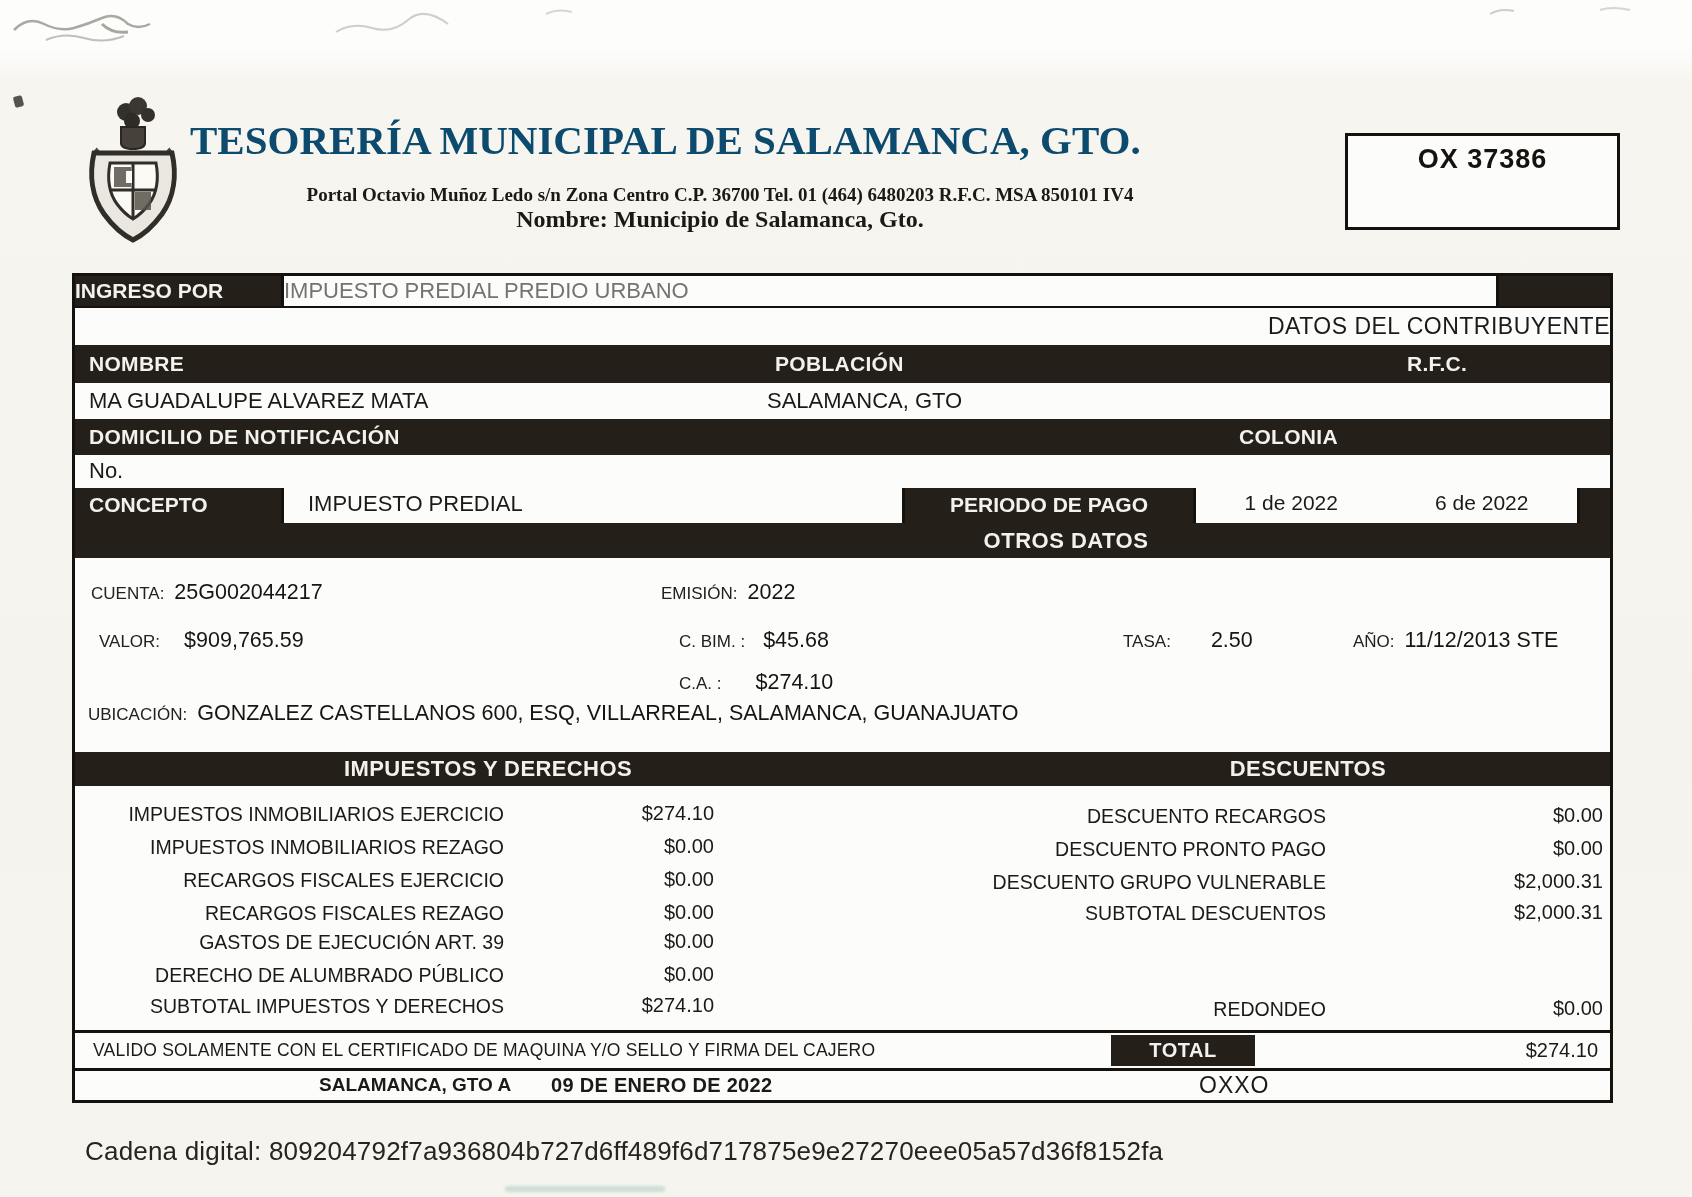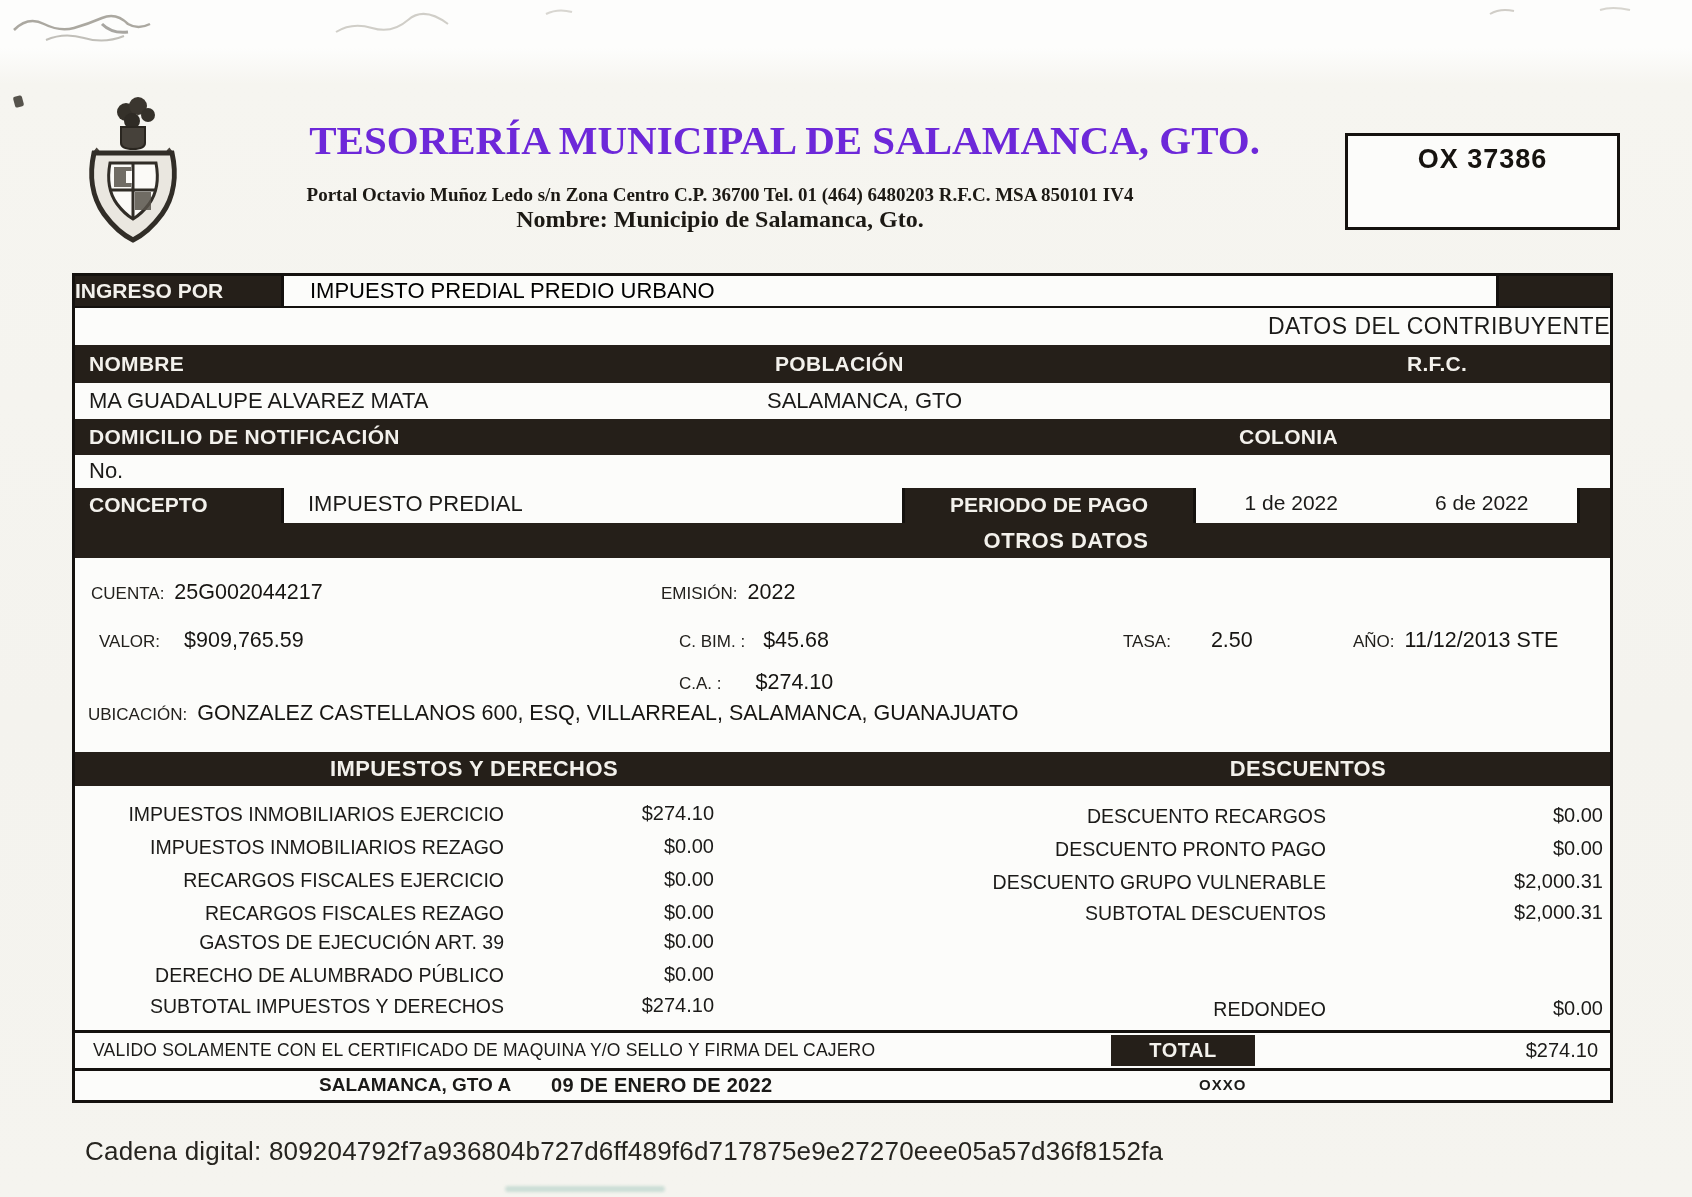--- a/index.html
+++ b/index.html
@@ -6,22 +6,22 @@
   html,body { width:1692px; height:1197px; overflow:hidden; }
   body {
     font-family:"Liberation Sans", sans-serif;
     background:linear-gradient(180deg,#fdfdfc 0%, #fdfdfc 4%, #f6f5f0 7%, #f4f3ee 60%, #f5f4ef 100%);
     color:#1b1a18; position:relative;
   }
   .artifact { position:absolute; pointer-events:none; }
 
   
   .hdr-title {
-    position:absolute; left:190px; top:116px; width:1070px; text-align:right;
-    font-family:"Liberation Serif", serif; font-weight:700; font-size:41px; letter-spacing:0px; color:#6d28d9;
+    position:absolute; left:190px; top:116px; width:1070px; text-align:left;
+    font-family:"Liberation Serif", serif; font-weight:700; font-size:41px; letter-spacing:0px; color:#0c4a6e;
   }
   .hdr-addr {
     position:absolute; left:175px; top:172px; width:1090px; text-align:center;
     font-family:"Liberation Serif", serif; font-weight:700; font-size:19px; color:#1c1914;margin-top:12px;
   }
   .hdr-name {
     position:absolute; left:175px; top:206px; width:1090px; text-align:center;
     font-family:"Liberation Serif", serif; font-weight:700; font-size:24px; color:#1c1914;
   }
   .receipt-box {
@@ -40,21 +40,21 @@
   
   .frame {
     position:absolute; left:72px; top:273px; width:1541px; height:830px;
     border:3px solid #14110e; background:#fcfcfa;
   }
   .band-bg { background:#251f19; color:#f3f1ec; }
 
   .row-ingreso { height:32px; display:flex; background:#251f19; border-bottom:2px solid #14110e; }
   .ri-label { width:206px; color:#f3f1ec; font-weight:700; font-size:21px; line-height:30px; }
   .ri-box { width:1218px; background:#fcfcfa; border-left:3px solid #14110e; border-right:3px solid #14110e;
-            font-size:22px; line-height:29px; padding-left:26px; color:#000000; }
+            font-size:22px; line-height:29px; color:#737373; }
 
   .row-datos { height:37px; text-align:right; font-size:23px; line-height:36px; letter-spacing:.5px; }
 
   .band-row { position:relative; }
   .band-row span { position:absolute; font-weight:700; font-size:21px; letter-spacing:.3px; }
   .r-nombre { height:38px; }
   .r-nombre span { line-height:38px; }
   .r-dom { height:36px; }
   .r-dom span { line-height:36px; }
 
@@ -96,21 +96,21 @@
   .row-valido { height:38px; border-top:3px solid #14110e; position:relative; }
   .rv-text { position:absolute; left:18px; line-height:34px; font-size:17.5px; letter-spacing:.2px; }
   .rv-total { position:absolute; left:1036px; top:2px; bottom:2px; width:144px; background:#251f19;
               color:#f3f1ec; font-weight:700; font-size:20px; text-align:center; line-height:31px; letter-spacing:.5px; }
   .rv-amt { position:absolute; right:12px; line-height:34px; font-size:20px; }
 
   .row-fecha { height:32px; border-top:3px solid #14110e; position:relative; }
   .row-fecha span { position:absolute; line-height:28px; }
   .rf-lugar { left:244px; font-weight:700; font-size:19px; }
   .rf-fecha { left:476px; font-weight:700; font-size:20px; letter-spacing:.3px; }
-  .rf-cajero { left:1124px; font-size:15px; letter-spacing:1px;font-weight:bold; }
+  .rf-cajero { left:1124px; font-size:23px; letter-spacing:1px; }
 
   .cadena { position:absolute; left:85px; top:1136px; font-size:26px; color:#26241f; letter-spacing:.2px; }
 
   
   .smudge-teal { left:505px; top:1186px; width:160px; height:6px; background:rgba(96,165,150,.28);
                  border-radius:3px; filter:blur(1.5px); }
   .mark-dot { left:14px; top:96px; width:9px; height:11px; background:#3a362f; border-radius:2px;
               transform:rotate(-15deg); opacity:.85; }
 </style>
 </head>
@@ -229,21 +229,21 @@
     </div>
     <div class="fld" style="left:604px; top:112px;">
       <span class="lab">C.A. :</span><span class="val" style="margin-left:34px">$274.10</span>
     </div>
     <div class="fld" style="left:13px; top:143px;">
       <span class="lab">UBICACIÓN:</span><span class="val">GONZALEZ CASTELLANOS 600, ESQ, VILLARREAL, SALAMANCA, GUANAJUATO</span>
     </div>
   </div>
 
   <div class="row-sections band-bg">
-    <span style="left:209px">IMPUESTOS Y DERECHOS</span>
+    <span style="left:223px">IMPUESTOS Y DERECHOS</span>
     <span style="left:1043px">DESCUENTOS</span>
   </div>
 
   <div class="tables">
 
     <div class="trow">
       <span class="ltab-label" style="top:17px">IMPUESTOS INMOBILIARIOS EJERCICIO</span>
       <span class="ltab-amt" style="top:16px">$274.10</span>
     </div>
     <div class="trow">

